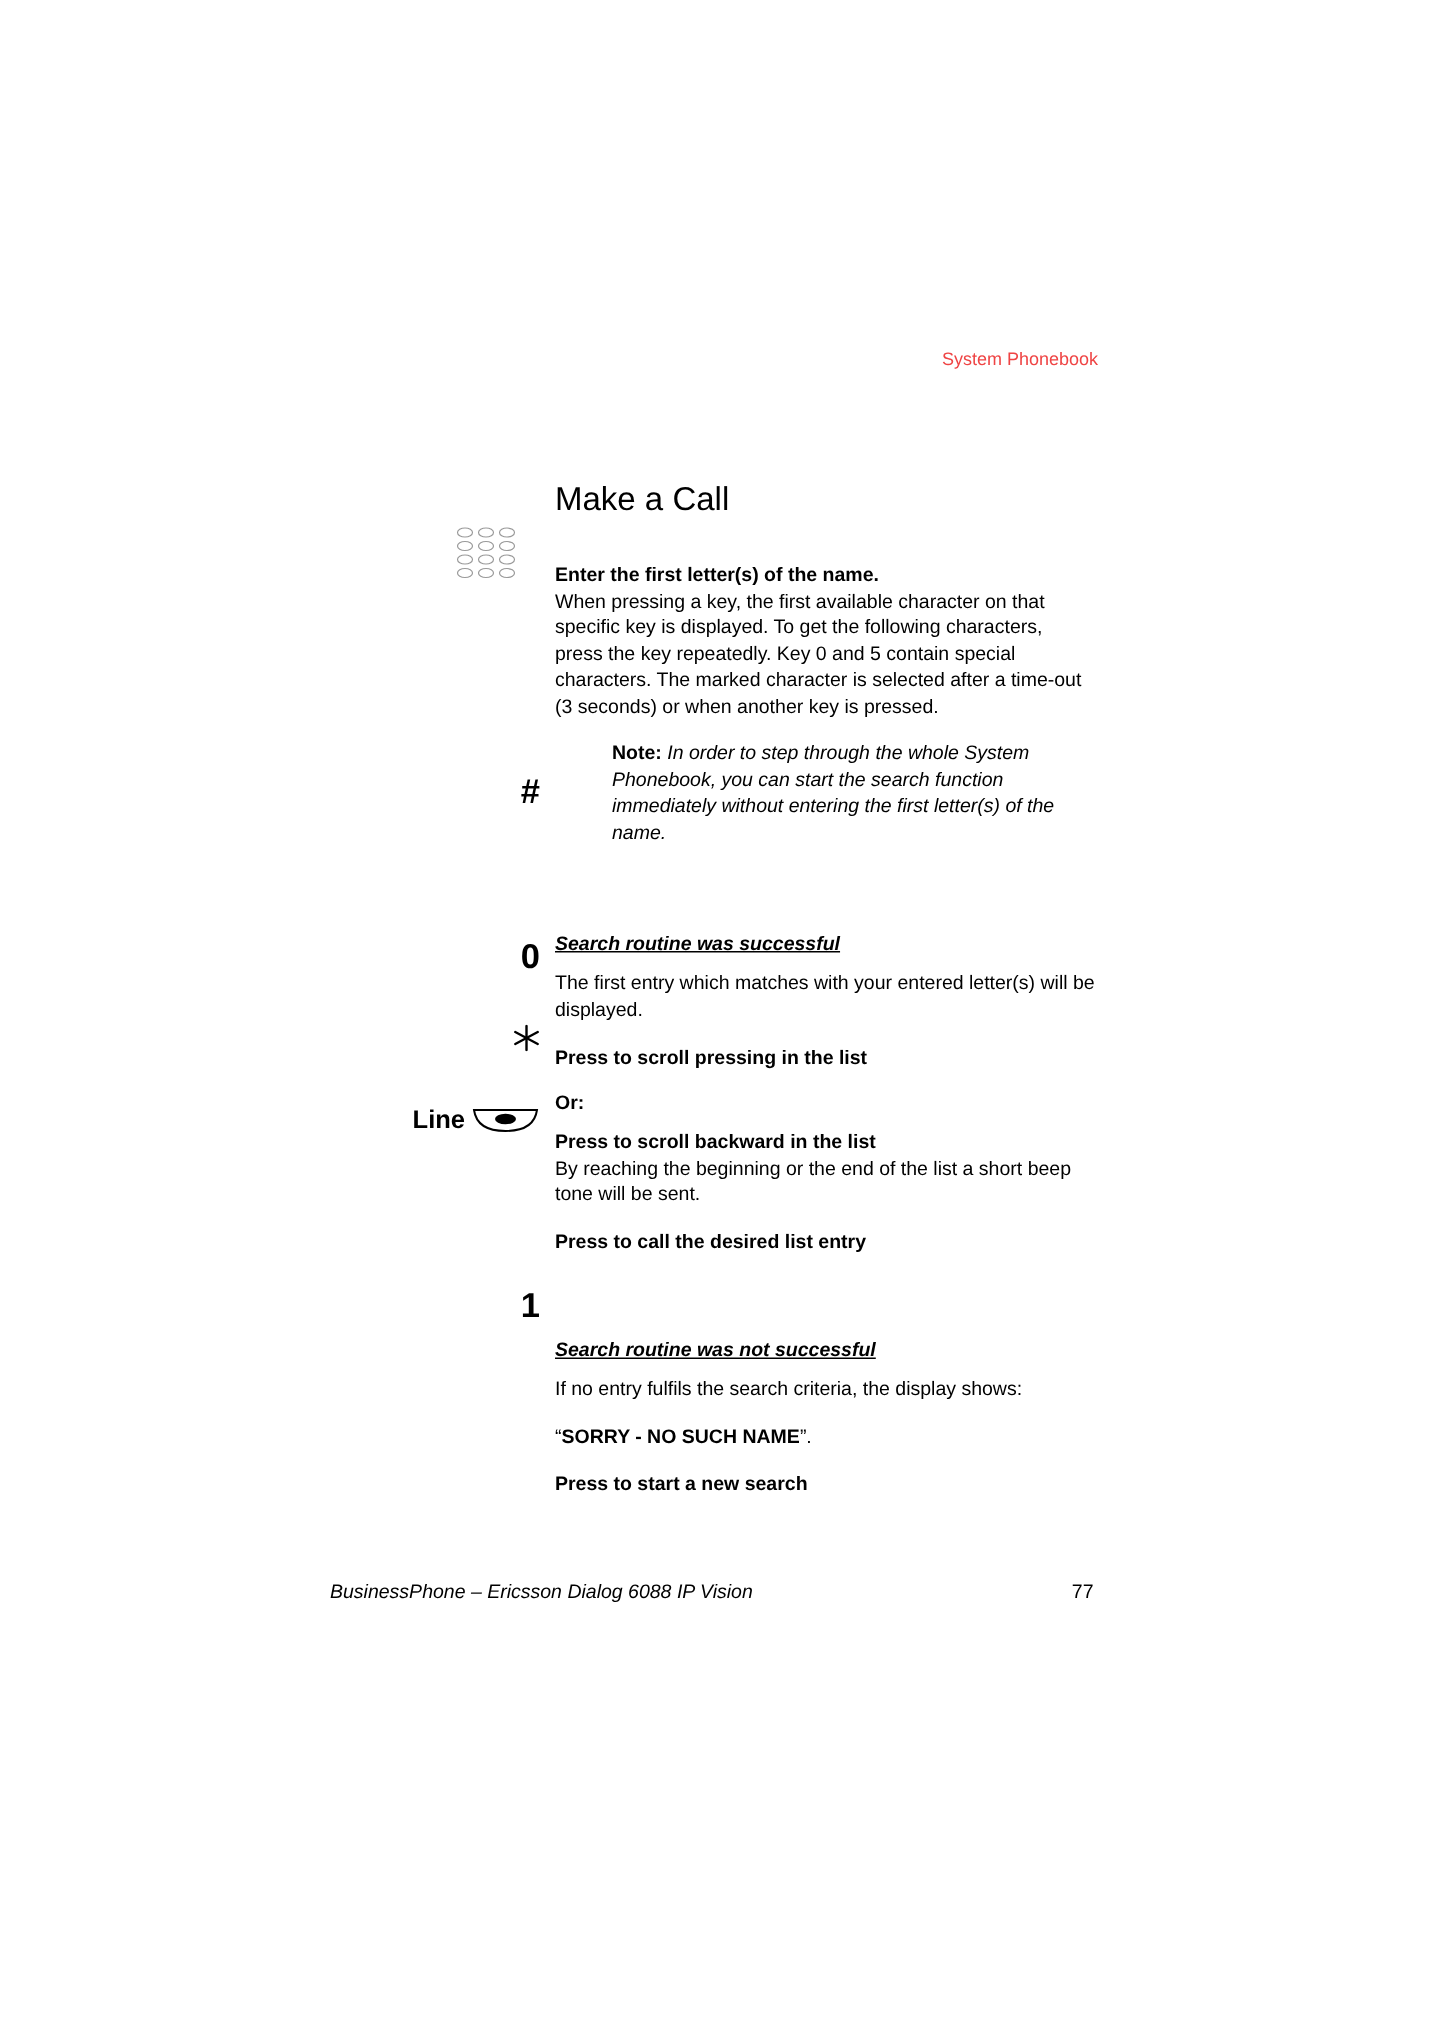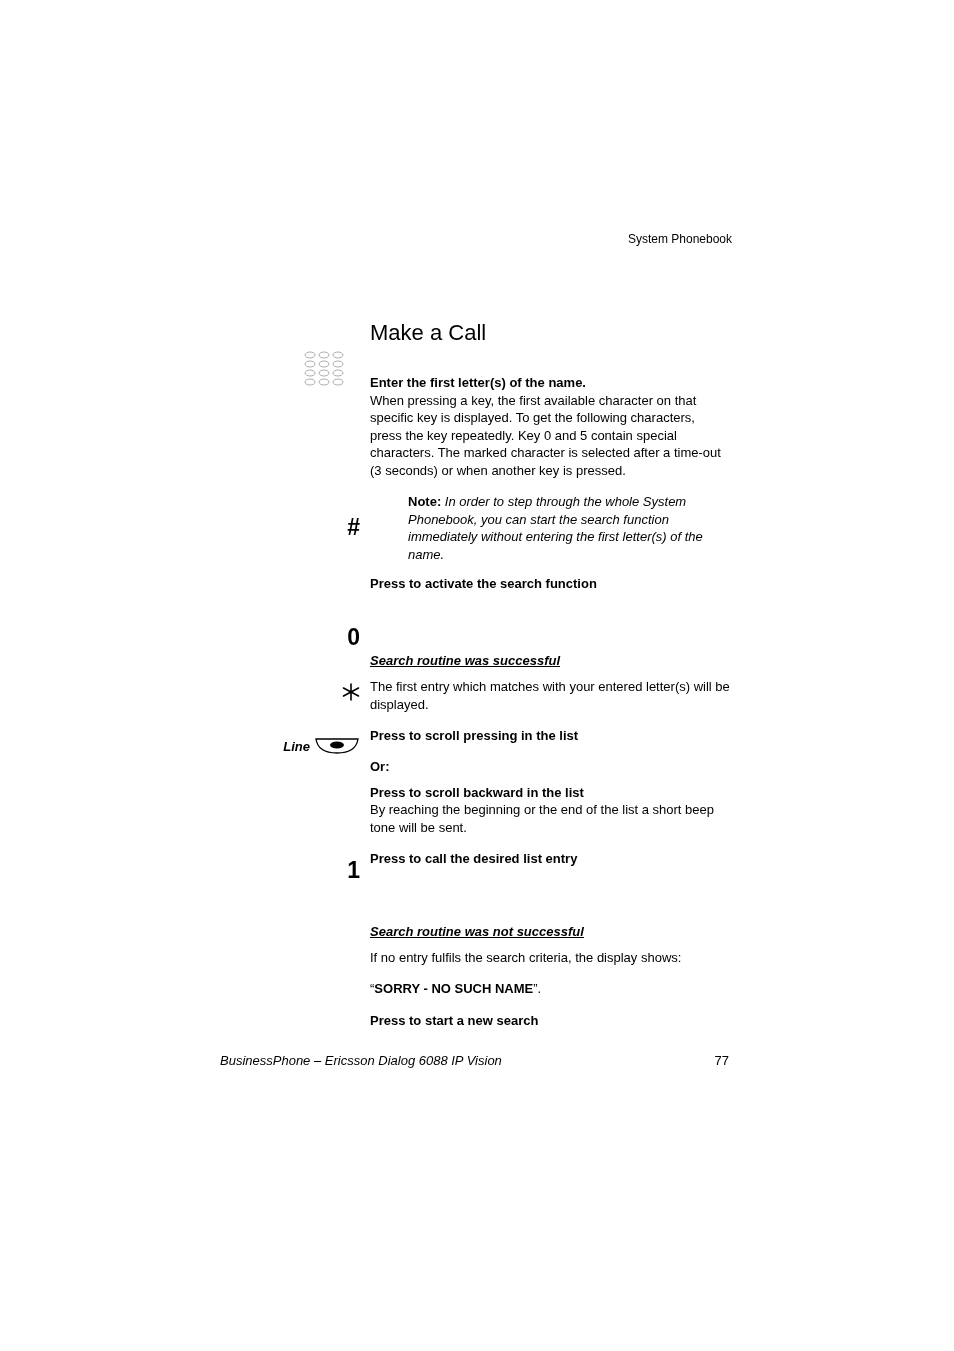--- a/index.html
+++ b/index.html
@@ -14,21 +14,21 @@
   .page {
     position: relative;
     width: 100%;
     height: 100%;
   }
   .header {
     position: absolute;
     top: 232px;
     right: 222px;
     font-size: 12px;
-    color: #000000;
+    color: #ef4444;
   }
   .content {
     position: absolute;
     top: 320px;
     left: 370px;
     width: 360px;
   }
   .h1 {
     font-size: 22px;
     font-weight: 400;
@@ -86,23 +86,22 @@
   .sym-star {
     font-size: 22px;
     font-weight: 400;
   }
   .linekey {
     display: flex;
     align-items: center;
     gap: 4px;
   }
   .linekey-label {
-    font-style: italic;
-    font-weight: 700;
-    font-size: 13px;
+    font-weight: 700;
+    font-size: 17px;
   }
   .footer-left {
     position: absolute;
     left: 220px;
     bottom: 283px;
     font-style: italic;
     font-size: 13px;
   }
   .footer-right {
     position: absolute;
@@ -176,21 +175,20 @@
 
     <div class="para">
       <span class="bold">Enter the first letter(s) of the name.</span><br>
       <span>When pressing a key, the first available character on that specific key is displayed. To get the following characters, press the key repeatedly. Key 0 and 5 contain special characters. The marked character is selected after a time-out (3 seconds) or when another key is pressed.</span>
     </div>
 
     <div class="note-block">
       <span class="note-label">Note:</span><span class="note-text"> In order to step through the whole System Phonebook, you can start the search function immediately without entering the first letter(s) of the name.</span>
     </div>
 
-    <div class="para bold">Press to activate the search function</div>
 
     <div class="line-after-h"></div>
 
     <div class="sec-head">Search routine was successful</div>
     <div class="para">The first entry which matches with your entered letter(s) will be displayed.</div>
 
     <div class="para bold">Press to scroll pressing in the list</div>
 
     <div class="or-line">Or:</div>
 

